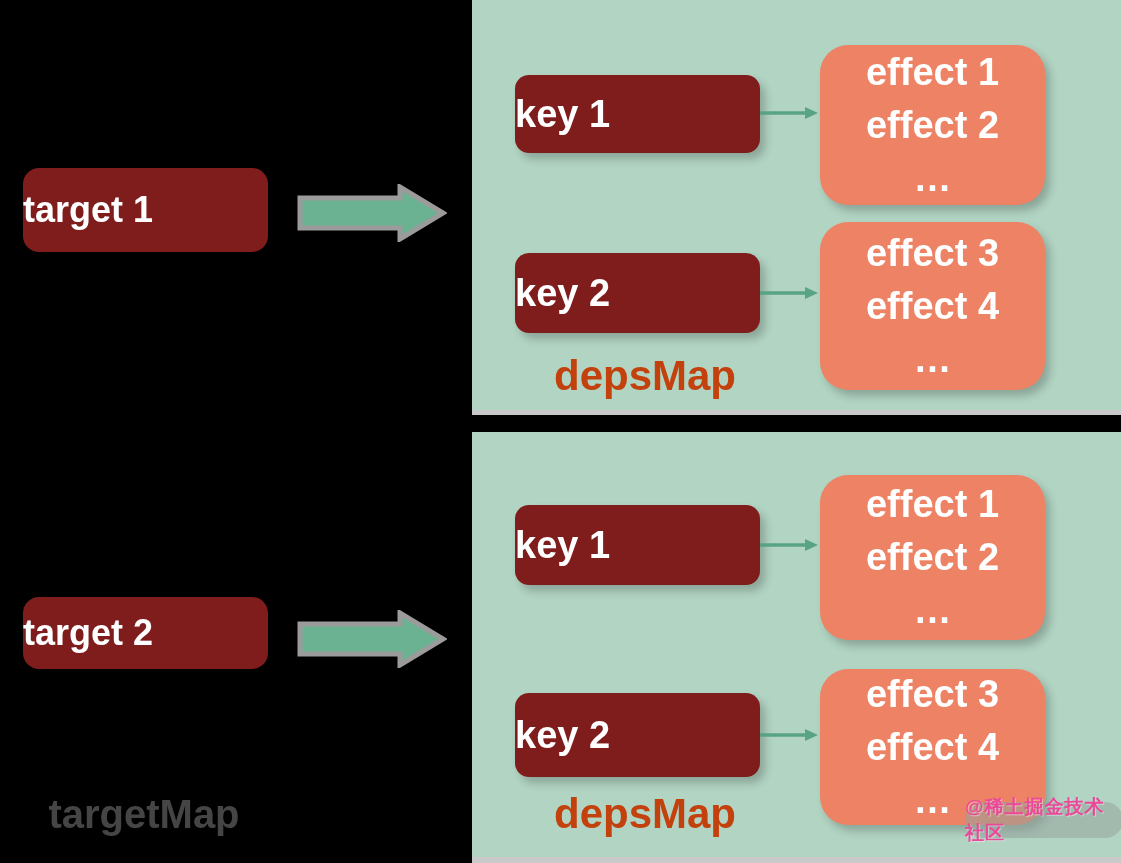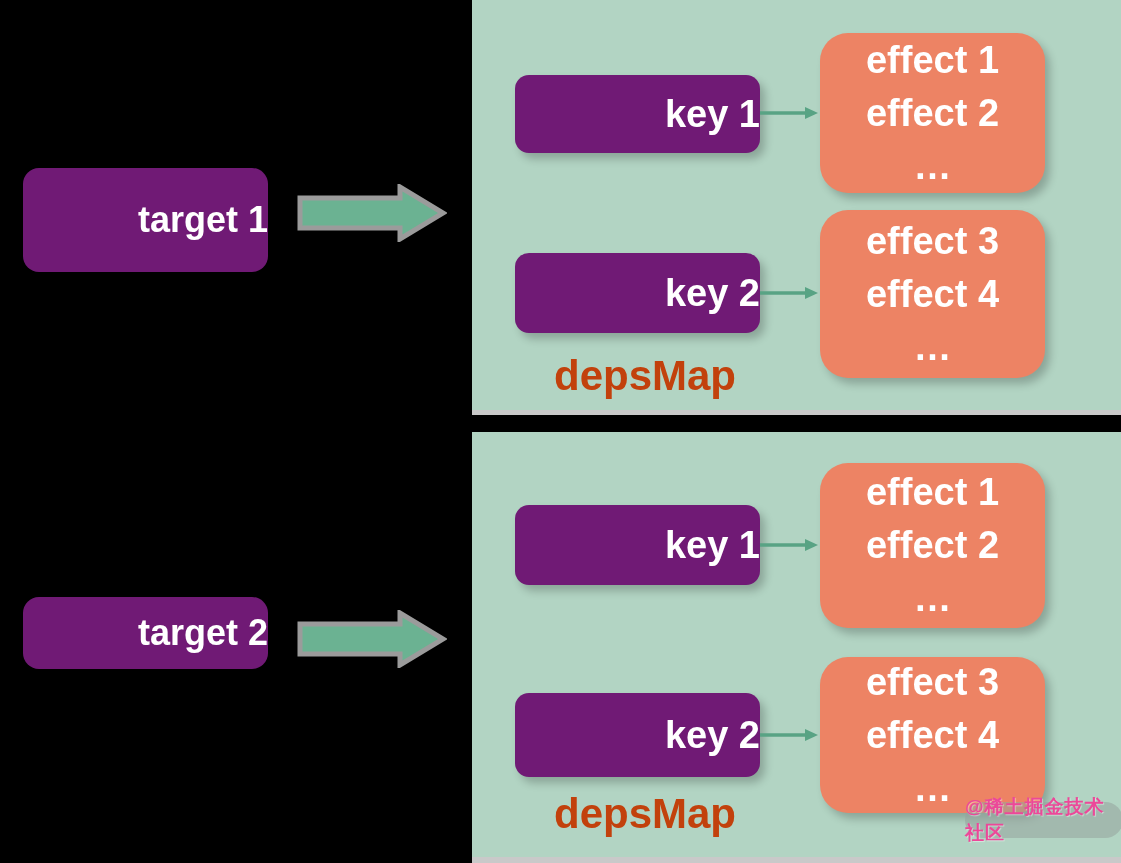--- a/index.html
+++ b/index.html
@@ -5,34 +5,35 @@
   html,body{margin:0;padding:0;background:#000;}
   #stage{
     position:relative;width:1121px;height:863px;background:#000000;
     overflow:hidden;font-family:"Liberation Sans","DejaVu Sans",sans-serif;
   }
   .panel{
     position:absolute;left:472px;width:649px;background:#b2d4c3;
     border-bottom:5px solid #c9c9c9;box-sizing:content-box;
   }
   .gbox{
-    position:absolute;background:#701a75;border-radius:14px;
-    display:flex;align-items:center;justify-content:flex-end;
+    position:absolute;background:#7f1d1d;border-radius:14px;
+    display:flex;align-items:center;justify-content:flex-start;
     color:#ffffff;font-size:38px;font-weight:600;
     box-shadow:5px 6px 8px rgba(0,0,0,0.22);
   }
   .target{
     left:23px;width:245px;border-radius:16px;font-size:36px;
     box-shadow:none;
   }
   .obox{
     position:absolute;left:820px;width:225px;background:#ed8364;border-radius:28px;
     display:flex;flex-direction:column;align-items:center;justify-content:center;
     color:#ffffff;font-size:38px;font-weight:600;line-height:53px;
     box-shadow:5px 6px 8px rgba(0,0,0,0.22);
+    margin-top:12px;
   }
   .maplabel{
     position:absolute;width:300px;text-align:center;
     color:#c2410c;font-size:42px;font-weight:600;
   }
   .targetmap{
     position:absolute;left:24px;top:792px;width:240px;text-align:center;
     color:#454545;font-size:40px;font-weight:600;
   }
   .bigarrow{position:absolute;left:297px;width:150px;height:58px;}
@@ -46,26 +47,27 @@
   }
 </style>
 </head>
 <body>
 
 <div id="stage">
 
   <div class="panel" style="top:0;height:410px;"></div>
   <div class="panel" style="top:432px;height:425px;border-bottom-width:6px;"></div>
 
-  <div class="gbox target" style="top:168px;height:104px;">
+  <div class="gbox target" style="top:168px;height:84px;">
     <span>target 1</span>
   </div>
   <div class="gbox target" style="top:597px;height:72px;">
     <span>target 2</span>
   </div>
+  <div class="targetmap">targetMap</div>
 
   <svg class="bigarrow" style="top:184px;" viewBox="0 0 150 58">
     <polygon points="3,14 103,14 103,3 146,29 103,55 103,44 3,44" fill="#6bb292" stroke="#9b9b9b" stroke-width="5" stroke-linejoin="miter"></polygon>
   </svg>
   <svg class="bigarrow" style="top:610px;" viewBox="0 0 150 58">
     <polygon points="3,14 103,14 103,3 146,29 103,55 103,44 3,44" fill="#6bb292" stroke="#9b9b9b" stroke-width="5" stroke-linejoin="miter"></polygon>
   </svg>
 
   <div class="gbox" style="left:515px;top:75px;width:245px;height:78px;">
     <span>key 1</span>

